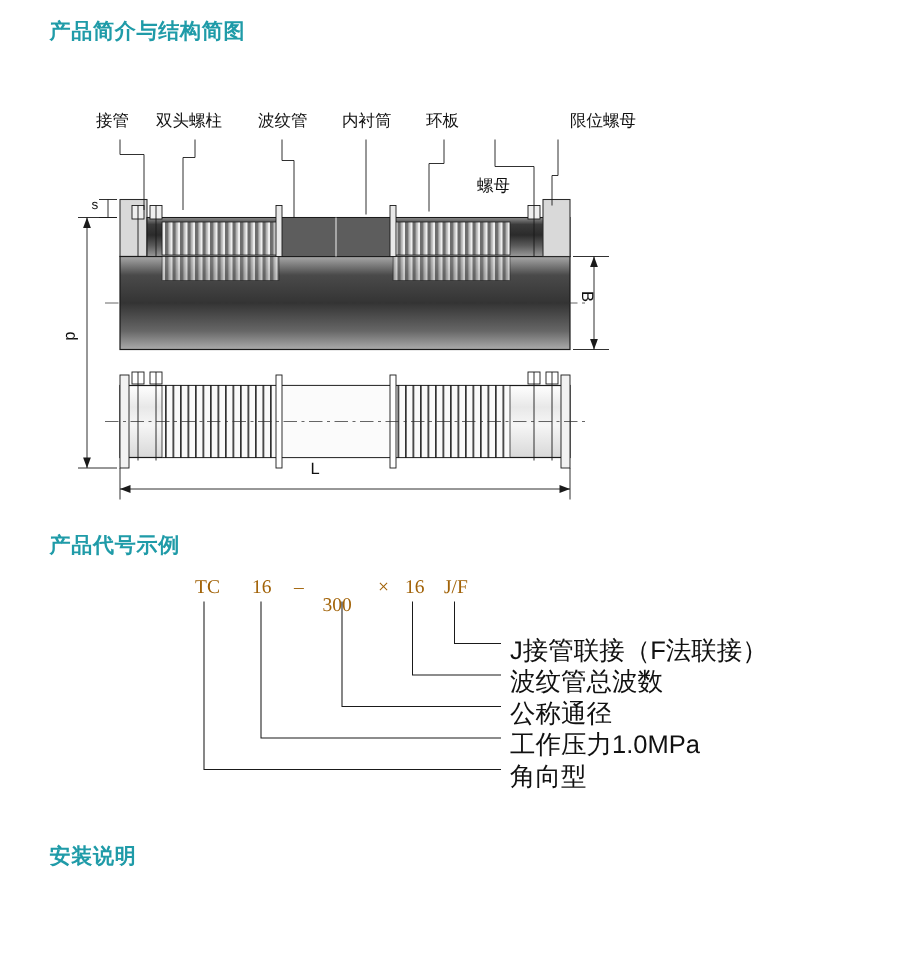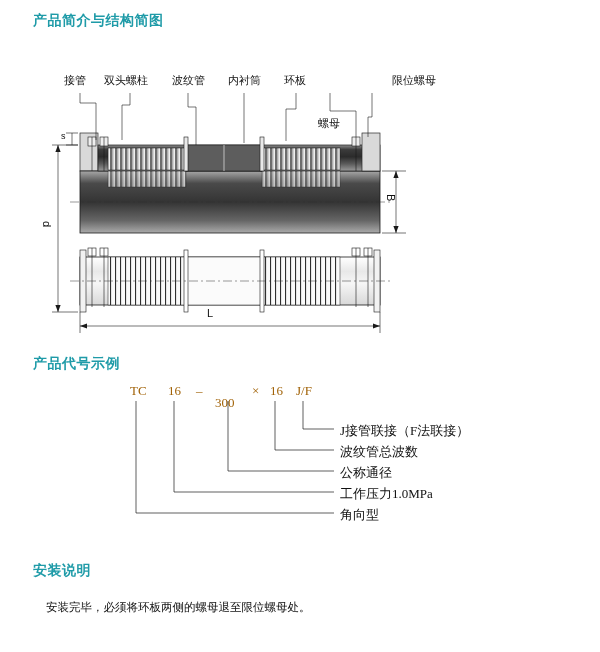--- a/index.html
+++ b/index.html
@@ -48,24 +48,23 @@
   #code { position: absolute; left: 0; top: 375px; width: 600px; height: 170px; }
   .code-char {
     position: absolute;
     font-size: 13px;
     font-family: "Liberation Serif", serif;
     color: #a16207;
     white-space: nowrap;
   }
   .code-desc {
     position: absolute;
-    font-size: 13px;
-    color: #111;
-    white-space: nowrap;
-    font-family: Liberation Serif, serif;
+    font-size: 17px;
+    color: #111;
+    white-space: nowrap;
   }
 
   
   #notes { position: absolute; left: 46px; top: 598px; width: 520px; }
   .note-line {
     font-size: 11.5px;
     line-height: 19px;
     color: #111;
     white-space: nowrap;
   }
@@ -202,21 +201,21 @@
     </g>
   </svg>
 
   
   <div class="callout-label" style="left:64px; top:28px;">接管</div>
   <div class="callout-label" style="left:104px; top:28px;">双头螺柱</div>
   <div class="callout-label" style="left:172px; top:28px;">波纹管</div>
   <div class="callout-label" style="left:228px; top:28px;">内衬筒</div>
   <div class="callout-label" style="left:284px; top:28px;">环板</div>
   <div class="callout-label" style="left:318px; top:28px;margin-top:43px;">螺母</div>
-  <div class="callout-label" style="left:360px; top:28px;padding-left:32px;">限位螺母</div>
+  <div class="callout-label" style="left:348px; top:28px;padding-left:32px;">限位螺母</div>
 
   
   <div class="dim-label" style="left:61px; top:86px; font-size:9px;">s</div>
   <div class="dim-label vert" style="left:41px; top:176px;">d</div>
   <div class="dim-label vert" style="left:385px; top:149px;">B</div>
   <div class="dim-label" style="left:207px; top:262px;">L</div>
 </div>
 
 <div id="code">
 
@@ -244,14 +243,13 @@
   </svg>
 
   <div class="code-desc" style="left:340px; top:47px;">J接管联接（F法联接）</div>
   <div class="code-desc" style="left:340px; top:68px;">波纹管总波数</div>
   <div class="code-desc" style="left:340px; top:89px;">公称通径</div>
   <div class="code-desc" style="left:340px; top:110px;">工作压力1.0MPa</div>
   <div class="code-desc" style="left:340px; top:131px;">角向型</div>
 </div>
 
 <div id="notes">
-  <div class="note-line">安装完毕，必须将环板两侧的螺母退至限位螺母处。</div>
 </div>
 
 </body></html>

